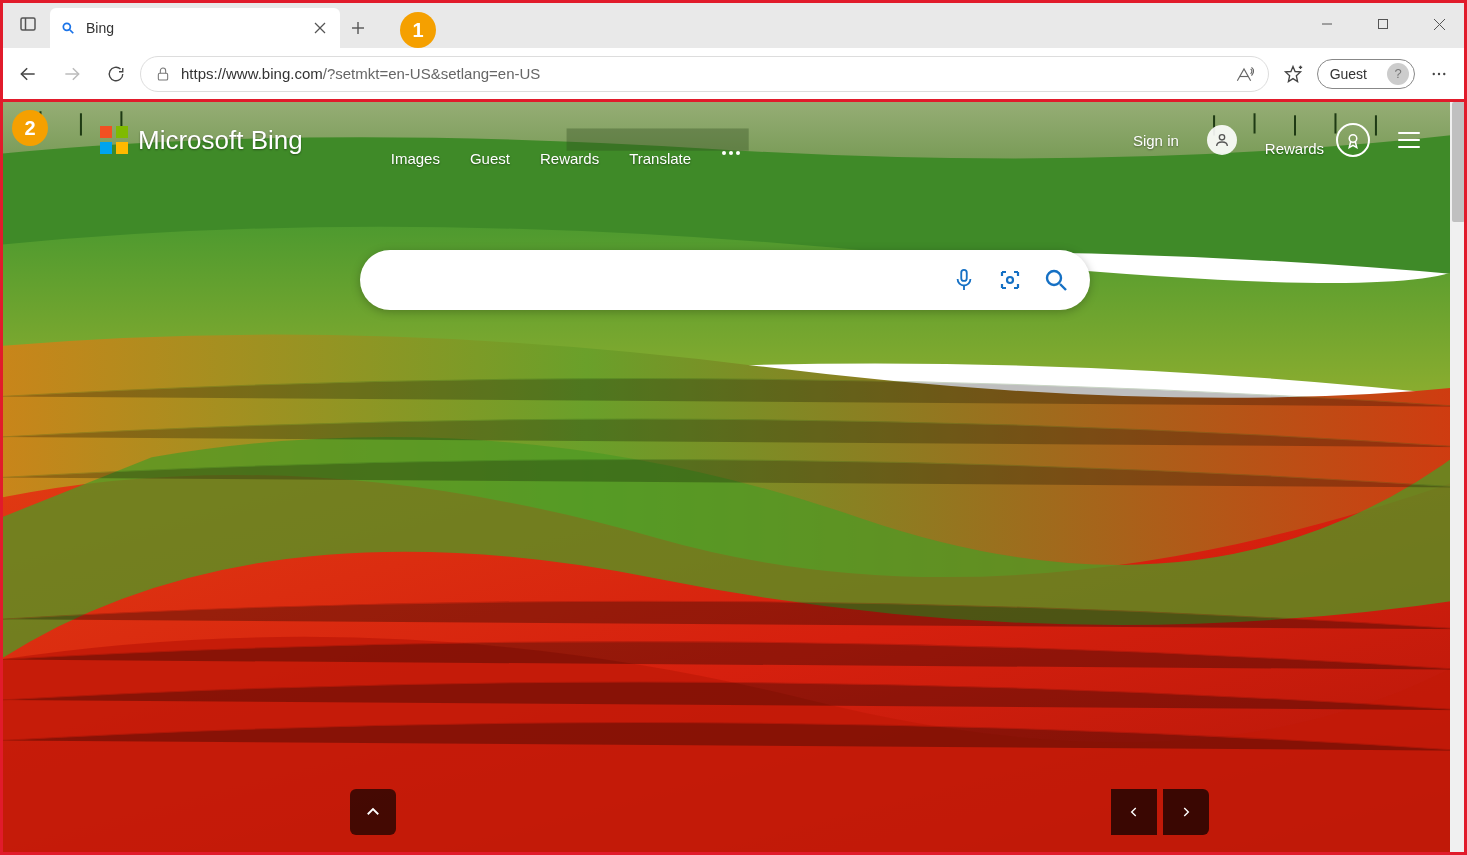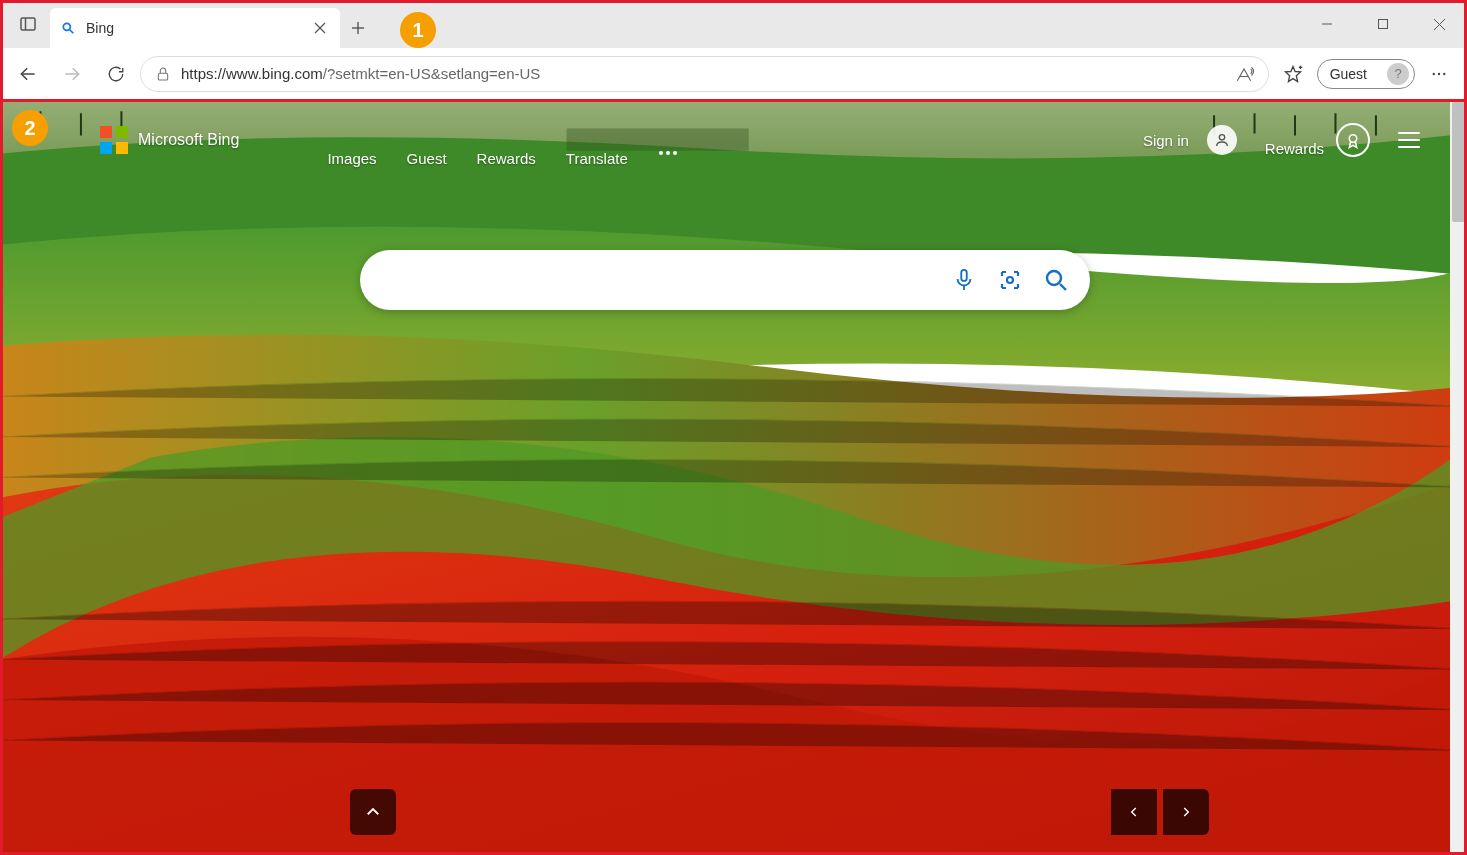--- a/index.html
+++ b/index.html
@@ -38,31 +38,31 @@
 
 
 .viewport { position:relative; height: calc(855px - 100px); overflow:hidden; }
 .bg { position:absolute; inset:0; }
 .bg svg { width:100%; height:100%; display:block; }
 .scrollbar { position:absolute; right:0; top:0; width:17px; height:100%; background:#f0f0f0; }
 .scrollthumb { position:absolute; right:2px; top:2px; width:13px; height:120px; background:#c0c0c0; border-radius:2px;}
 
 
 .bheader { position:absolute; top:0; left:0; right:17px; height:80px; display:flex; align-items:center; padding:0 30px 0 100px; gap:28px; color:#fff; font-size:15px; text-shadow:0 1px 2px rgba(0,0,0,.4);}
-.blogo { display:flex; align-items:center; gap:10px; font-size:16px; font-weight:400;}
+.blogo { display:flex; align-items:center; gap:10px; font-size:26px; font-weight:400;}
 .mstiles { width:28px; height:28px; position:relative;}
 .mstiles span{position:absolute;width:12px;height:12px;}
 .mstiles .a{background:#f25022;left:0;top:0}
 .mstiles .b{background:#7fba00;right:0;top:0}
 .mstiles .c{background:#00a4ef;left:0;bottom:0}
 .mstiles .d{background:#ffb900;right:0;bottom:0}
 .bnav { display:flex; gap:30px; margin-left:60px;}
 .bnav a { color:#fff; cursor:pointer;margin-top:36px; }
 .bspacer{flex:1}
-.signin { display:flex; align-items:center; gap:18px;}
+.signin { display:flex; align-items:center; gap:28px;}
 .signin .pava{ width:30px; height:30px; border-radius:50%; background:rgba(255,255,255,.9); display:flex; align-items:center; justify-content:center; color:#555;}
 .rewards{display:flex;align-items:flex-end;gap:12px;}
 .rewards .medal{width:34px;height:34px;border-radius:50%;border:2px solid #fff;display:flex;align-items:center;justify-content:center;}
 .hamb{display:flex;flex-direction:column;gap:5px;cursor:pointer;}
 .hamb span{width:22px;height:2px;background:#fff;border-radius:1px;}
 
 
 .searchwrap { position:absolute; top:150px; left:0; right:17px; display:flex; justify-content:center;}
 .searchbox { width:730px; height:60px; background:#fff; border-radius:30px; box-shadow:0 2px 10px rgba(0,0,0,.25); display:flex; align-items:center; padding:0 20px 0 28px; gap:18px;}
 .searchbox input { flex:1; border:none; outline:none; font-size:18px; }

